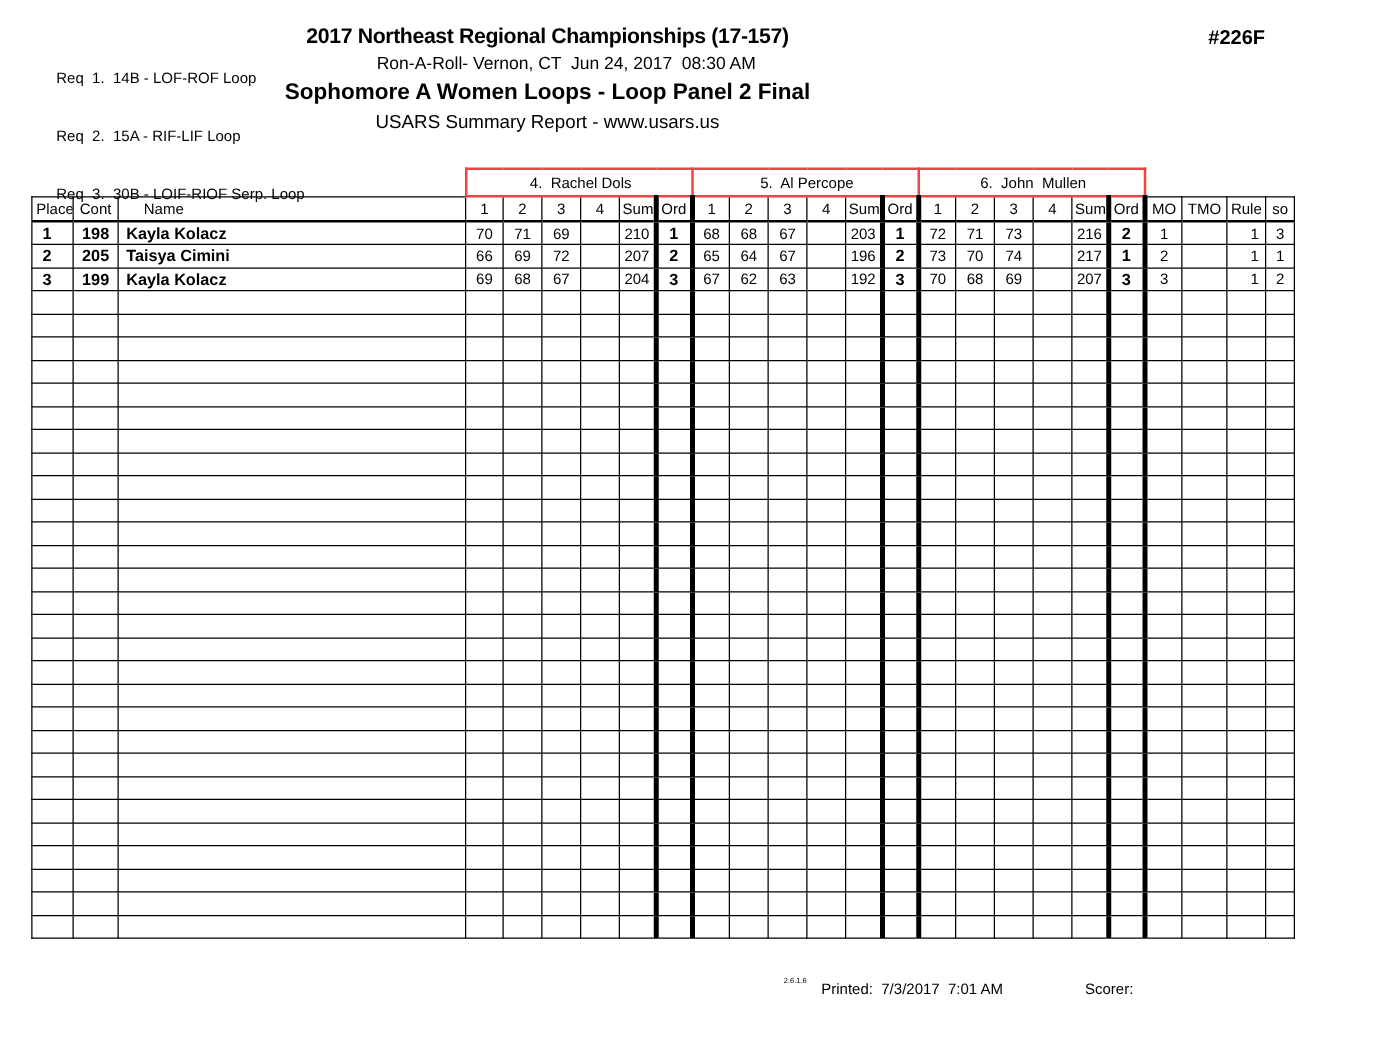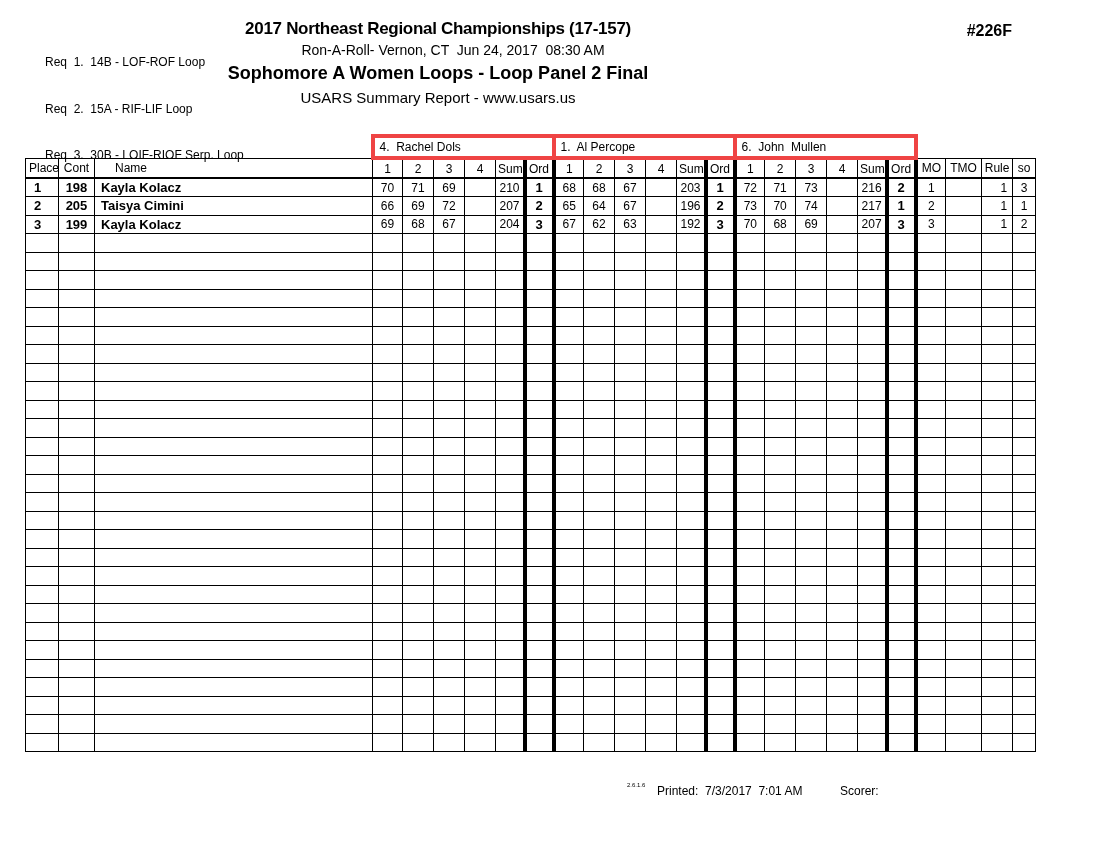--- a/index.html
+++ b/index.html
@@ -34,22 +34,22 @@
   table.sheet td {
     border: 1px solid #000;
     height: 18.5px;
     font-size: 12px;
     padding: 0 2px;
     overflow: hidden;
     white-space: nowrap;
   }
   tr.judges-row td { border: none; height: 22px; }
   tr.judges-row td.judge-cell {
-    border: 4px solid #ef4444;
-    text-align: left; padding-left: 5px;
+    border: 2px solid #ef4444;
+    text-align: center; padding-left: 5px;
     font-size: 12px; white-space: pre;
   }
   tr.cols-row td { height: 20px; border-bottom: 2px solid #000; text-align: center; }
   tr.cols-row td.h-place { text-align: left; padding-left: 3px; }
   tr.cols-row td.h-name  { text-align: left; padding-left: 20px; }
 
   .thickv { border-left: 4px solid #000 !important; border-right: 4px solid #000 !important; }
 
   .d-place { font-weight: bold; text-align: left; padding-left: 8px !important; font-size: 13px !important; }
   .d-cont  { font-weight: bold; text-align: center; font-size: 13px !important; }
@@ -57,21 +57,21 @@
   .d-num   { text-align: center; }
   .d-sum   { text-align: right; padding-right: 3px !important; }
   .d-ord   { text-align: center; font-weight: bold; font-size: 13px !important; }
   .d-mo, .d-tmo, .d-so { text-align: center; }
   .d-rule  { text-align: right; padding-right: 5px !important; }
 
   
   .footer { position: absolute; left: 0; top: 782px; width: 1100px; height: 20px; font-size: 12px; }
   .f-version { position: absolute; left: 627px; top: 0; font-size: 6px; }
   .f-printed { position: absolute; left: 657px; top: 2px; white-space: pre; }
-  .f-scorer  { position: absolute; left: 840px; top: 2px; }
+  .f-scorer  { position: absolute; left: 868px; top: 2px; }
 </style>
 </head>
 <body>
 
 <div class="req-list">
   <div>Req  1.  14B - LOF-ROF Loop</div>
   <div>Req  2.  15A - RIF-LIF Loop</div>
   <div>Req  3.  30B - LOIF-RIOF Serp. Loop</div>
 </div>
 
@@ -109,21 +109,21 @@
       <col style="width:29px">
     <col style="width:30px">
       <col style="width:36px">
       <col style="width:31px">
       <col style="width:23px">
   </colgroup>
   <thead>
     <tr class="judges-row">
       <td colspan="3"></td>
       <td class="judge-cell" colspan="6">4.  Rachel Dols</td>
-      <td class="judge-cell" colspan="6">1.  Al Percope</td>
+      <td class="judge-cell" colspan="6">5.  Al Percope</td>
       <td class="judge-cell" colspan="6">6.  John  Mullen</td>
       <td colspan="4"></td>
     </tr>
     <tr class="cols-row" id="cols-row">
         <td class="h-place">Place</td>
         <td class="h-cont">Cont</td>
         <td class="h-name">Name</td>
         <td>1</td>
         <td>2</td>
         <td>3</td>

